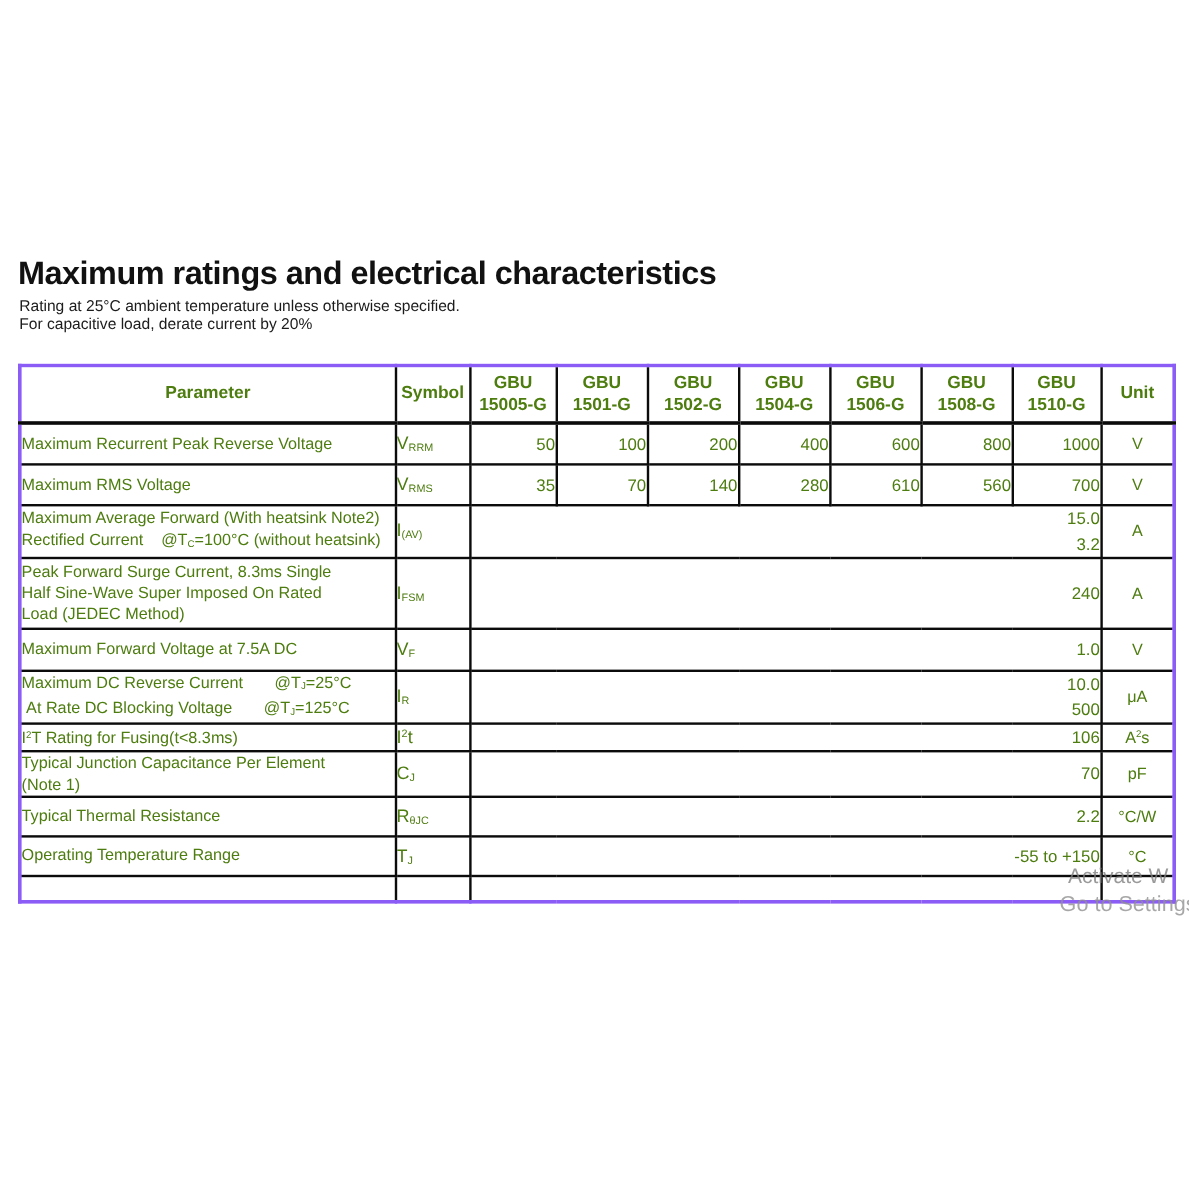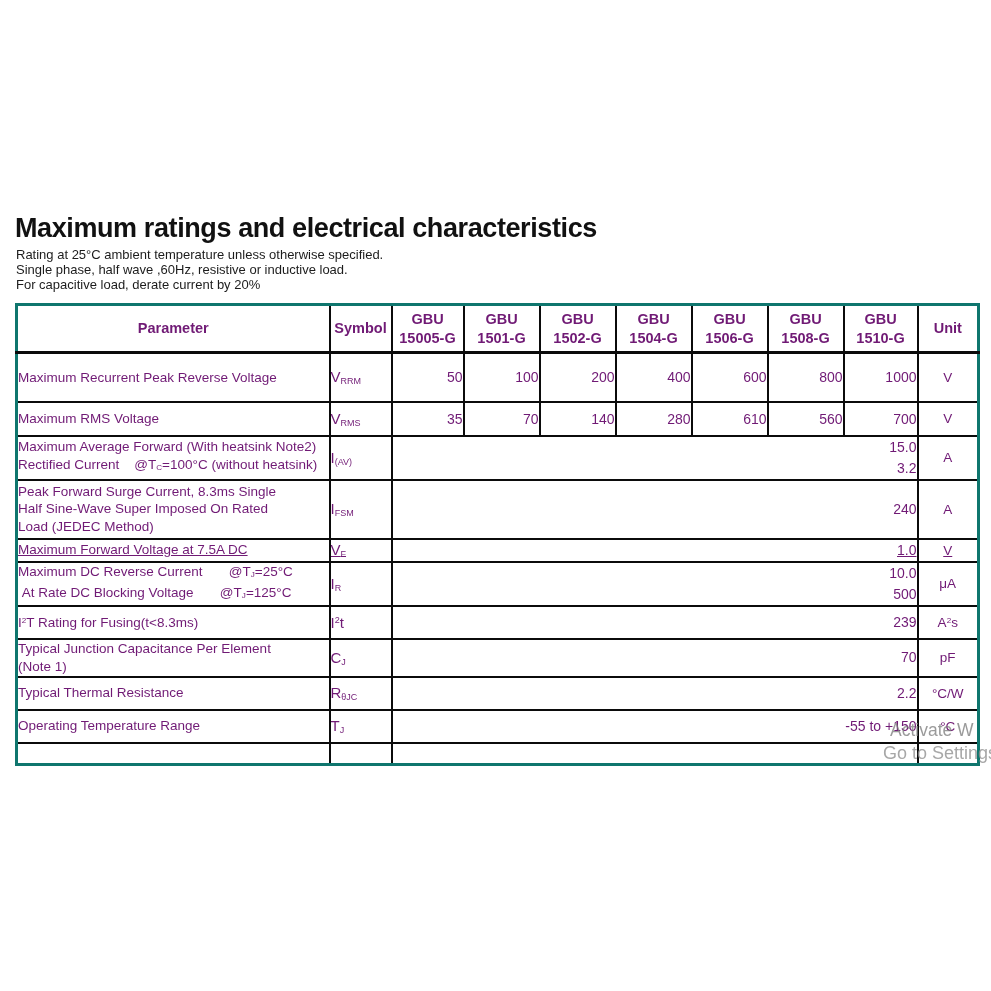--- a/index.html
+++ b/index.html
@@ -20,22 +20,22 @@
     position:absolute;left:16px;top:247px;
     font-size:13px;line-height:15px;color:#1c1c1c;
   }
   .table-clip{
     position:absolute;left:15px;top:303px;
     width:966px;height:477px;overflow:hidden;
   }
   table.ratings{
     border-collapse:collapse;table-layout:fixed;
     width:962px;
-    border:3px solid #0f766e;
-    color:#701a75;
+    border:3px solid #8b5cf6;
+    color:#4d7c0f;
   }
   table.ratings th, table.ratings td{
     border:2px solid #0b0b0b;
     padding:0;
     overflow:hidden;
   }
   table.ratings th{
     font-size:14.5px;font-weight:700;
     white-space:pre-line;line-height:19px;
     text-align:center;vertical-align:middle;
@@ -68,21 +68,20 @@
 </style>
 </head>
 <body>
 
 <div class="page">
 
   <h1 class="page-title">Maximum ratings and electrical characteristics</h1>
 
   <div class="notes">
     <div>Rating at 25°C ambient temperature unless otherwise specified.</div>
-    <div>Single phase, half wave ,60Hz, resistive or inductive load.</div>
     <div>For capacitive load, derate current by 20%</div>
   </div>
 
   <div class="table-clip">
     <table class="ratings">
         <colgroup>
           <col style="width: 313px;">
           <col style="width: 62px;">
           <col style="width: 72px;">
           <col style="width: 76px;">
@@ -108,21 +107,21 @@
             <th>GBU
 1506-G</th>
             <th>GBU
 1508-G</th>
             <th>GBU
 1510-G</th>
             <th>Unit</th>
           </tr>
         </thead>
         <tbody>
-          <tr style="height: 49px;">
+          <tr style="height: 34px;">
             <td class="param">
               <div>Maximum Recurrent Peak Reverse Voltage</div>
             </td>
             <td class="sym">V<sub>RRM</sub></td>
             <td class="val">50</td>
             <td class="val">100</td>
             <td class="val">200</td>
             <td class="val">400</td>
             <td class="val">600</td>
             <td class="val">800</td>
@@ -160,21 +159,21 @@
               <div>Peak Forward Surge Current, 8.3ms Single</div>
               <div>Half Sine-Wave Super Imposed On Rated</div>
               <div>Load (JEDEC Method)</div>
             </td>
             <td class="sym">I<sub>FSM</sub></td>
             <td colspan="7" class="val">
               <div>240</div>
             </td>
             <td class="unit">A</td>
           </tr>
-          <tr style="height: 23px; text-decoration: underline;">
+          <tr style="height: 35px;">
             <td class="param">
               <div>Maximum Forward Voltage at 7.5A DC</div>
             </td>
             <td class="sym">V<sub>F</sub></td>
             <td colspan="7" class="val">
               <div>1.0</div>
             </td>
             <td class="unit">V</td>
           </tr>
           <tr style="height: 43px;">
@@ -182,27 +181,27 @@
               <div>Maximum DC Reverse Current       @T<sub>J</sub>=25°C</div>
               <div> At Rate DC Blocking Voltage       @T<sub>J</sub>=125°C</div>
             </td>
             <td class="sym">I<sub>R</sub></td>
             <td colspan="7" class="val">
               <div>10.0</div>
               <div>500</div>
             </td>
             <td class="unit">μA</td>
           </tr>
-          <tr style="height: 33px;">
+          <tr style="height: 23px;">
             <td class="param">
               <div>I<sup>2</sup>T Rating for Fusing(t&lt;8.3ms)</div>
             </td>
             <td class="sym">I<sup>2</sup>t</td>
             <td colspan="7" class="val">
-              <div>239</div>
+              <div>106</div>
             </td>
             <td class="unit">A<sup>2</sup>s</td>
           </tr>
           <tr style="height: 38px;">
             <td class="param">
               <div>Typical Junction Capacitance Per Element</div>
               <div>(Note 1)</div>
             </td>
             <td class="sym">C<sub>J</sub></td>
             <td colspan="7" class="val">

